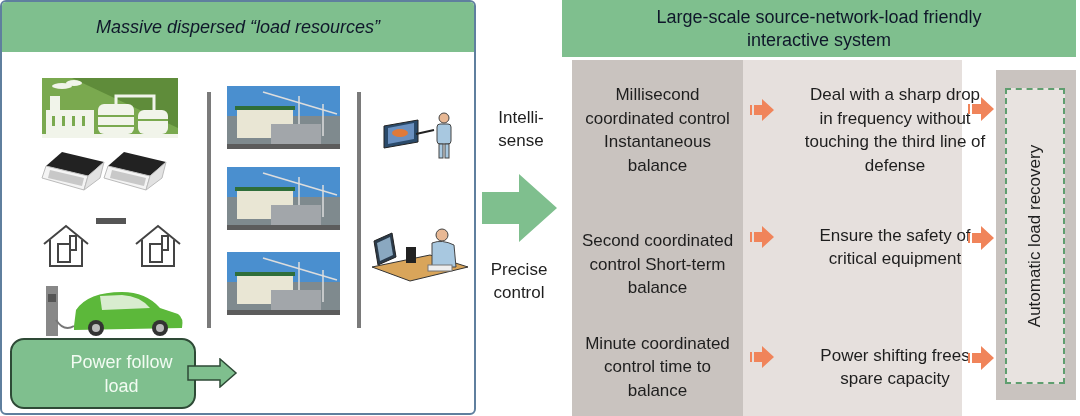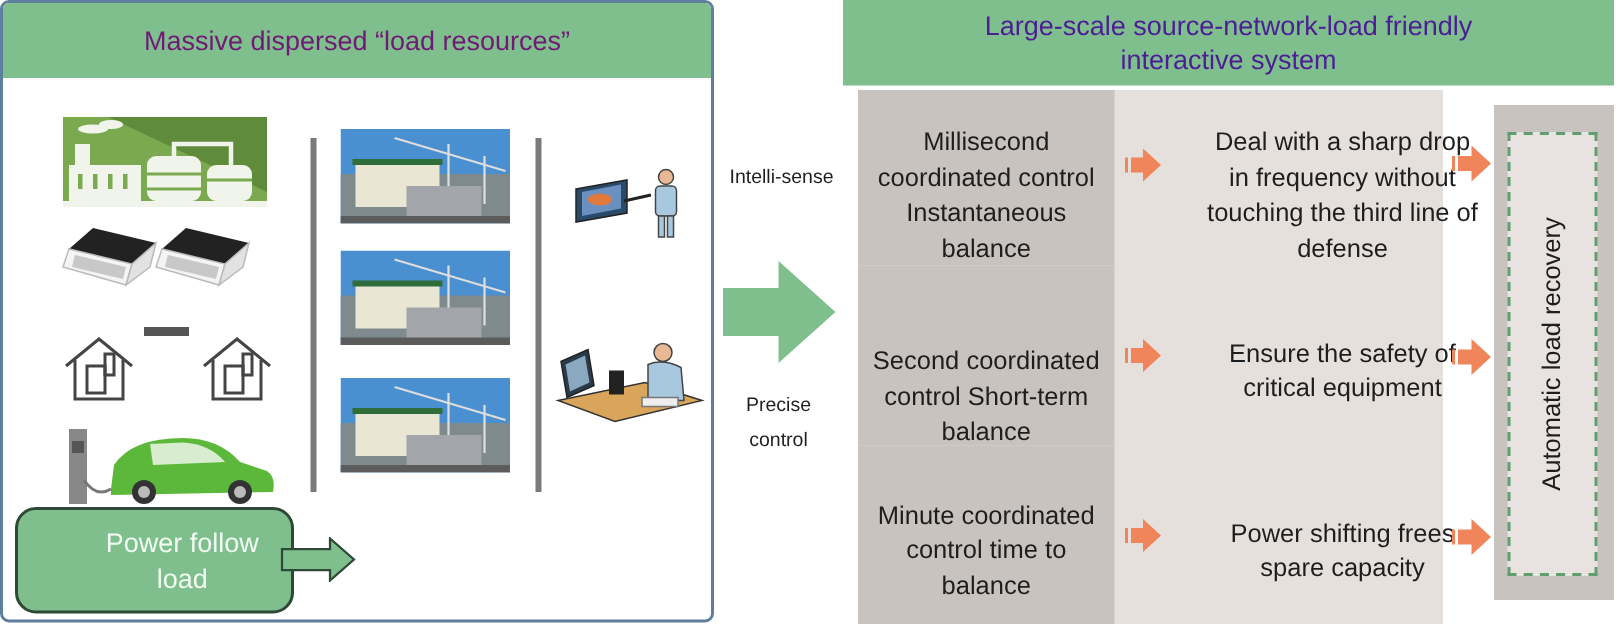--- a/index.html
+++ b/index.html
@@ -1,26 +1,26 @@
 <!DOCTYPE html>
 <html><head>
 <meta charset="utf-8">
 <style>
   * { box-sizing: border-box; margin: 0; padding: 0; }
   body { width: 1080px; height: 416px; background: #ffffff; position: relative; overflow: hidden; font-family: "Liberation Sans", sans-serif; }
   .abs { position: absolute; }
   .left-panel { left: 0; top: 0; width: 476px; height: 415px; border: 2px solid #5f7f9e; border-radius: 6px; background: #fff; overflow: hidden; }
-  .left-header { left: 0; top: 0; width: 100%; height: 50px; background: #7fbf8e; color: #701a75; font-size: 18px; display: flex; align-items: center; justify-content: center; }
+  .left-header { left: 0; top: 0; width: 100%; height: 50px; background: #7fbf8e; color: #0f172a; font-size: 18px; display: flex; align-items: center; justify-content: center; font-style: italic; }
   .vline { width: 4px; background: #7a7a7a; }
   .green-box { background: #7fbf8e; border: 2px solid #2e4a36; border-radius: 14px; color: #f2fbf2; font-size: 18px; display: flex; align-items: center; justify-content: center; text-align: center; line-height: 24px; }
-  .right-header { left: 562px; top: 0; width: 514px; height: 57px; background: #7fbf8e; color: #4c1d95; font-size: 18px; text-align: center; line-height: 23px; padding-top: 6px; }
+  .right-header { left: 562px; top: 0; width: 514px; height: 57px; background: #7fbf8e; color: #0f172a; font-size: 18px; text-align: center; line-height: 23px; padding-top: 6px; }
   .row-box { left: 572px; width: 390px; height: 140px; background: #e6e0dd; }
   .row-dark { left: 0; top: 0; width: 171px; height: 100%; background: #c9c3bf; display: flex; align-items: center; justify-content: center; text-align: center; font-size: 17px; line-height: 23.5px; color: #1e1e1e; }
   .row-light { left: 200px; top: 0; width: 190px; height: 100%; display: flex; align-items: center; justify-content: center; text-align: center; font-size: 17px; line-height: 23.5px; color: #1e1e1e; margin-left: 28px; }
-  .side-label { font-size: 13px; line-height: 23px; color: #1e1e1e; text-align: center; width: 70px; }
+  .side-label { font-size: 17px; line-height: 23px; color: #1e1e1e; text-align: center; width: 70px; }
   .recovery-outer { left: 996px; top: 70px; width: 80px; height: 330px; background: #c9c3bf; }
   .recovery-inner { left: 9px; top: 18px; width: 60px; height: 296px; background: #e8e3e0; border: 2px dashed #5f9e6f; display: flex; align-items: center; justify-content: center; }
   .recovery-text { transform: rotate(-90deg); white-space: nowrap; font-size: 17px; color: #1e1e1e; }
   svg { display: block; }
 </style>
 </head>
 <body>
 
 <div class="abs left-panel">
   <div class="abs left-header">Massive dispersed “load resources”</div>

